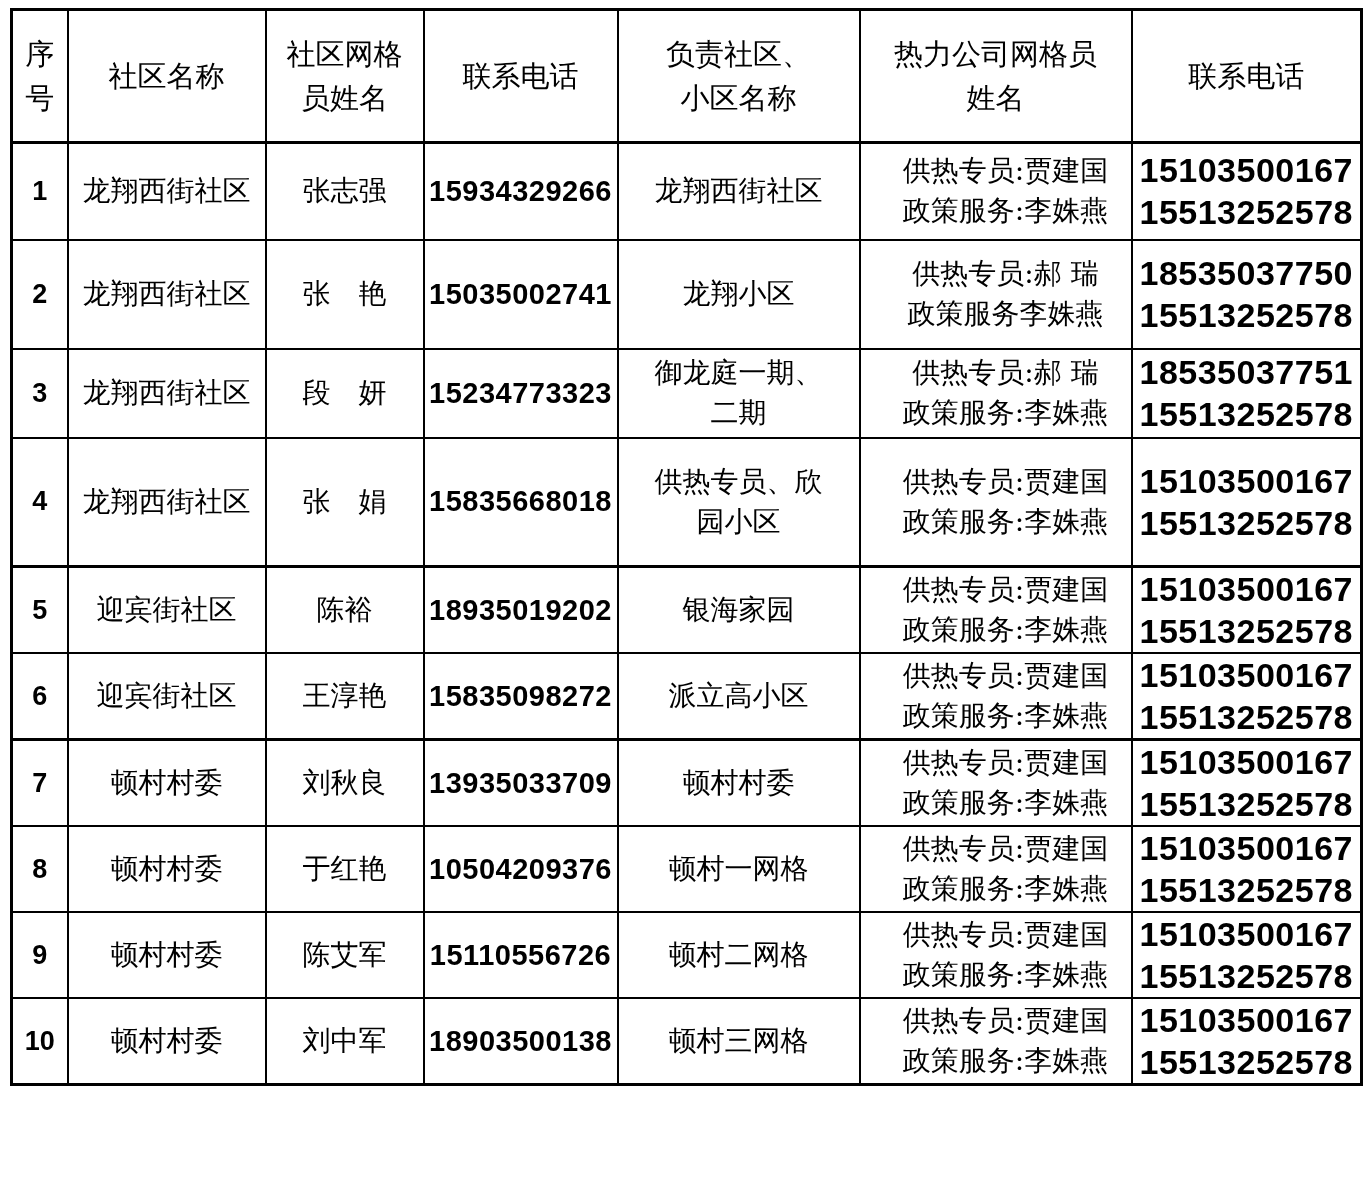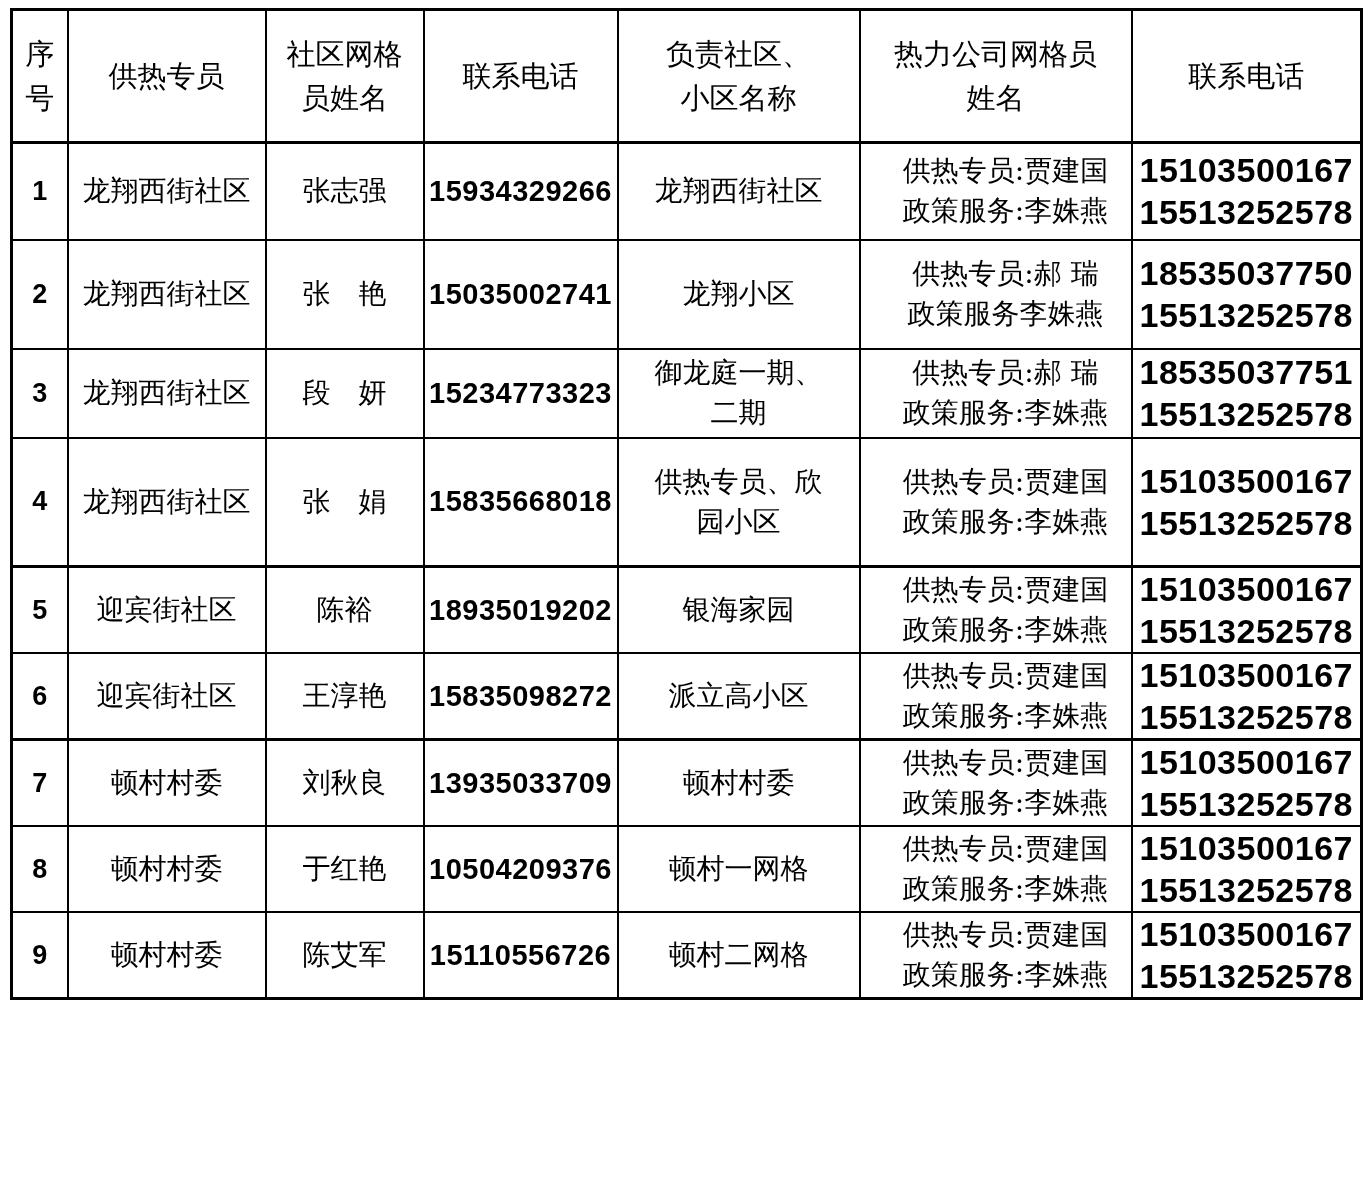--- a/index.html
+++ b/index.html
@@ -87,21 +87,21 @@
       <col style="width:272px">
       <col style="width:230px">
     </colgroup>
     <thead>
       <tr id="header-row">
           <th>
             <div class="line">序</div>
             <div class="line">号</div>
           </th>
           <th>
-            <div class="line">供热专员</div>
+            <div class="line">社区名称</div>
           </th>
           <th>
             <div class="line">社区网格</div>
             <div class="line">员姓名</div>
           </th>
           <th>
             <div class="line">联系电话</div>
           </th>
           <th>
             <div class="line">负责社区、</div>
@@ -255,20 +255,37 @@
             <div class="line">15513252578</div>
           </td>
         </tr>
         <tr>
           <td class="cell-no">9</td>
           <td class="cell-cn">顿村村委</td>
           <td class="cell-cn">陈艾军</td>
           <td class="cell-phone">15110556726</td>
           <td class="cell-cn">
             <div class="line">顿村二网格</div>
+          </td>
+          <td class="cell-heating">
+            <div class="line">供热专员:贾建国</div>
+            <div class="line">政策服务:李姝燕</div>
+          </td>
+          <td class="cell-phones">
+            <div class="line">15103500167</div>
+            <div class="line">15513252578</div>
+          </td>
+        </tr>
+        <tr>
+          <td class="cell-no">10</td>
+          <td class="cell-cn">顿村村委</td>
+          <td class="cell-cn">刘中军</td>
+          <td class="cell-phone">18903500138</td>
+          <td class="cell-cn">
+            <div class="line">顿村三网格</div>
           </td>
           <td class="cell-heating">
             <div class="line">供热专员:贾建国</div>
             <div class="line">政策服务:李姝燕</div>
           </td>
           <td class="cell-phones">
             <div class="line">15103500167</div>
             <div class="line">15513252578</div>
           </td>
         </tr>

